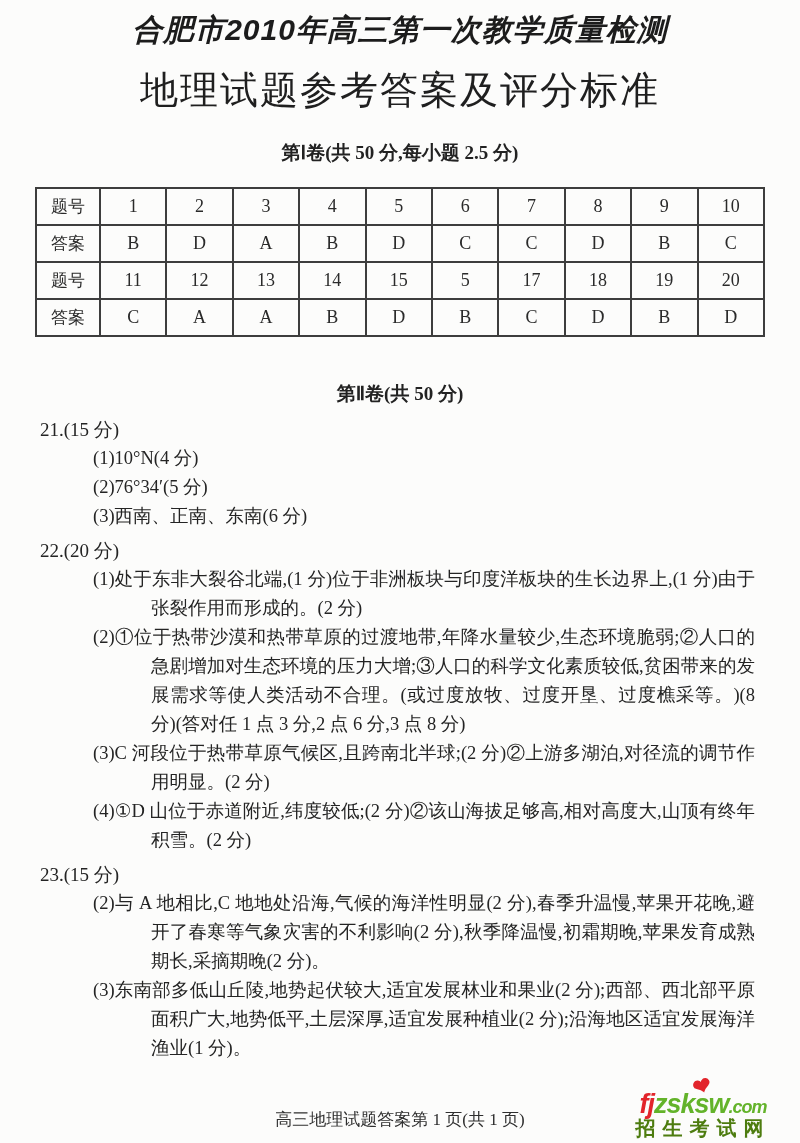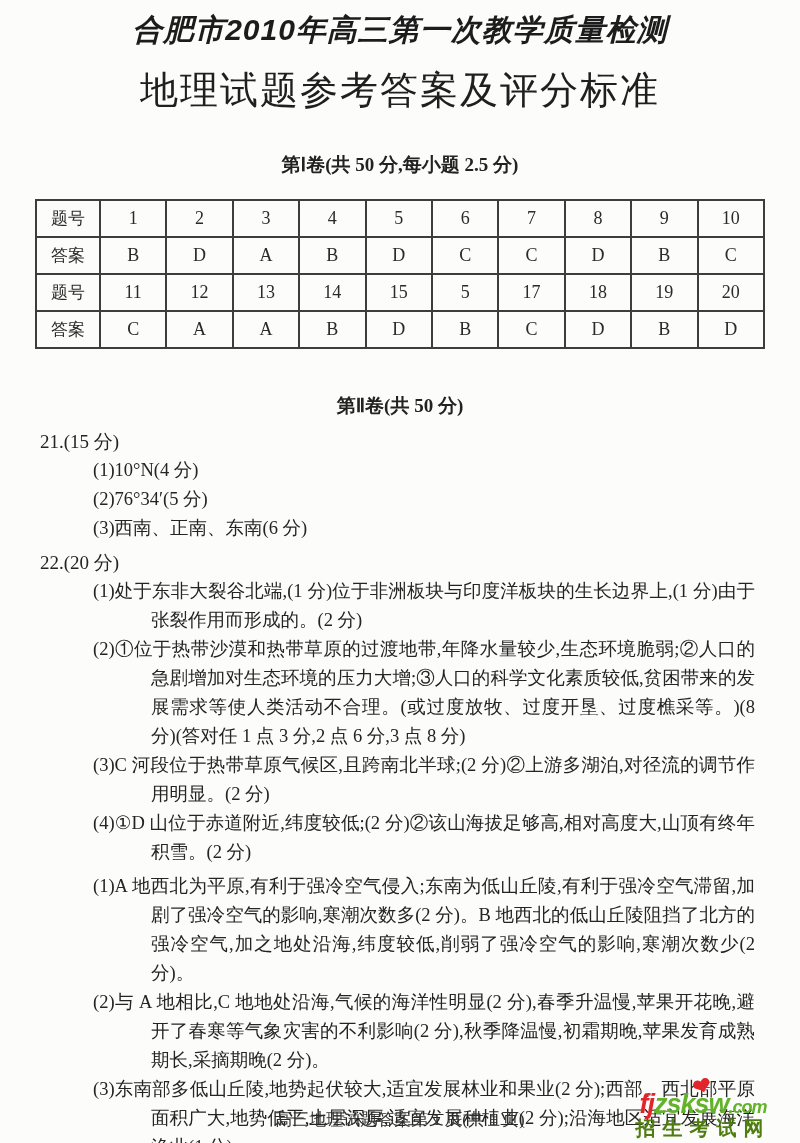--- a/index.html
+++ b/index.html
@@ -32,21 +32,21 @@
     font-size: 38px;
     letter-spacing: 2px;
     color: #1f1f1f;
   }
   .section-heading {
     text-align: center;
     font-weight: 700;
     font-size: 19px;
     color: #222;
   }
-  .sec1-heading { margin-top: 36px; }
+  .sec1-heading { margin-top: 24px; }
   .sec2-heading { margin-top: 44px; }
   table.answer-table {
     width: 730px;
     margin: 21px auto 0 auto;
     border-collapse: collapse;
     table-layout: fixed;
   }
   table.answer-table td {
     border: 2px solid #3d3d3d;
     height: 37px;
@@ -197,21 +197,21 @@
         <div class="ans-item">(3)西南、正南、东南(6 分)</div>
       </div>
       <div class="question">
         <div class="q-head">22.(20 分)</div>
         <div class="ans-item">(1)处于东非大裂谷北端,(1 分)位于非洲板块与印度洋板块的生长边界上,(1 分)由于张裂作用而形成的。(2 分)</div>
         <div class="ans-item">(2)①位于热带沙漠和热带草原的过渡地带,年降水量较少,生态环境脆弱;②人口的急剧增加对生态环境的压力大增;③人口的科学文化素质较低,贫困带来的发展需求等使人类活动不合理。(或过度放牧、过度开垦、过度樵采等。)(8 分)(答对任 1 点 3 分,2 点 6 分,3 点 8 分)</div>
         <div class="ans-item">(3)C 河段位于热带草原气候区,且跨南北半球;(2 分)②上游多湖泊,对径流的调节作用明显。(2 分)</div>
         <div class="ans-item">(4)①D 山位于赤道附近,纬度较低;(2 分)②该山海拔足够高,相对高度大,山顶有终年积雪。(2 分)</div>
       </div>
       <div class="question">
-        <div class="ans-item">(1)A 地西北为平原,有利于强冷空气侵入;东南为低山丘陵,有利于强冷空气滞留,加剧了强冷空气的影响,寒潮次数多(2 分)。B 地西北的低山丘陵阻挡了北方的强冷空气,加之地处沿海,纬度较低,削弱了强冷空气的影响,寒潮次数少(2 分)。</div>
+        <div class="q-head">23.(15 分)</div>
         <div class="ans-item">(2)与 A 地相比,C 地地处沿海,气候的海洋性明显(2 分),春季升温慢,苹果开花晚,避开了春寒等气象灾害的不利影响(2 分),秋季降温慢,初霜期晚,苹果发育成熟期长,采摘期晚(2 分)。</div>
         <div class="ans-item">(3)东南部多低山丘陵,地势起伏较大,适宜发展林业和果业(2 分);西部、西北部平原面积广大,地势低平,土层深厚,适宜发展种植业(2 分);沿海地区适宜发展海洋渔业(1 分)。</div>
       </div>
     </div>
 
   <div class="page-footer">高三地理试题答案第 1 页(共 1 页)</div>
 
   <div class="watermark">
     <span class="wm-site">
       <span class="wm-heart">❤</span><span class="wm-prefix">fj</span><span class="wm-main">zsksw</span><span class="wm-suffix">.com</span>

